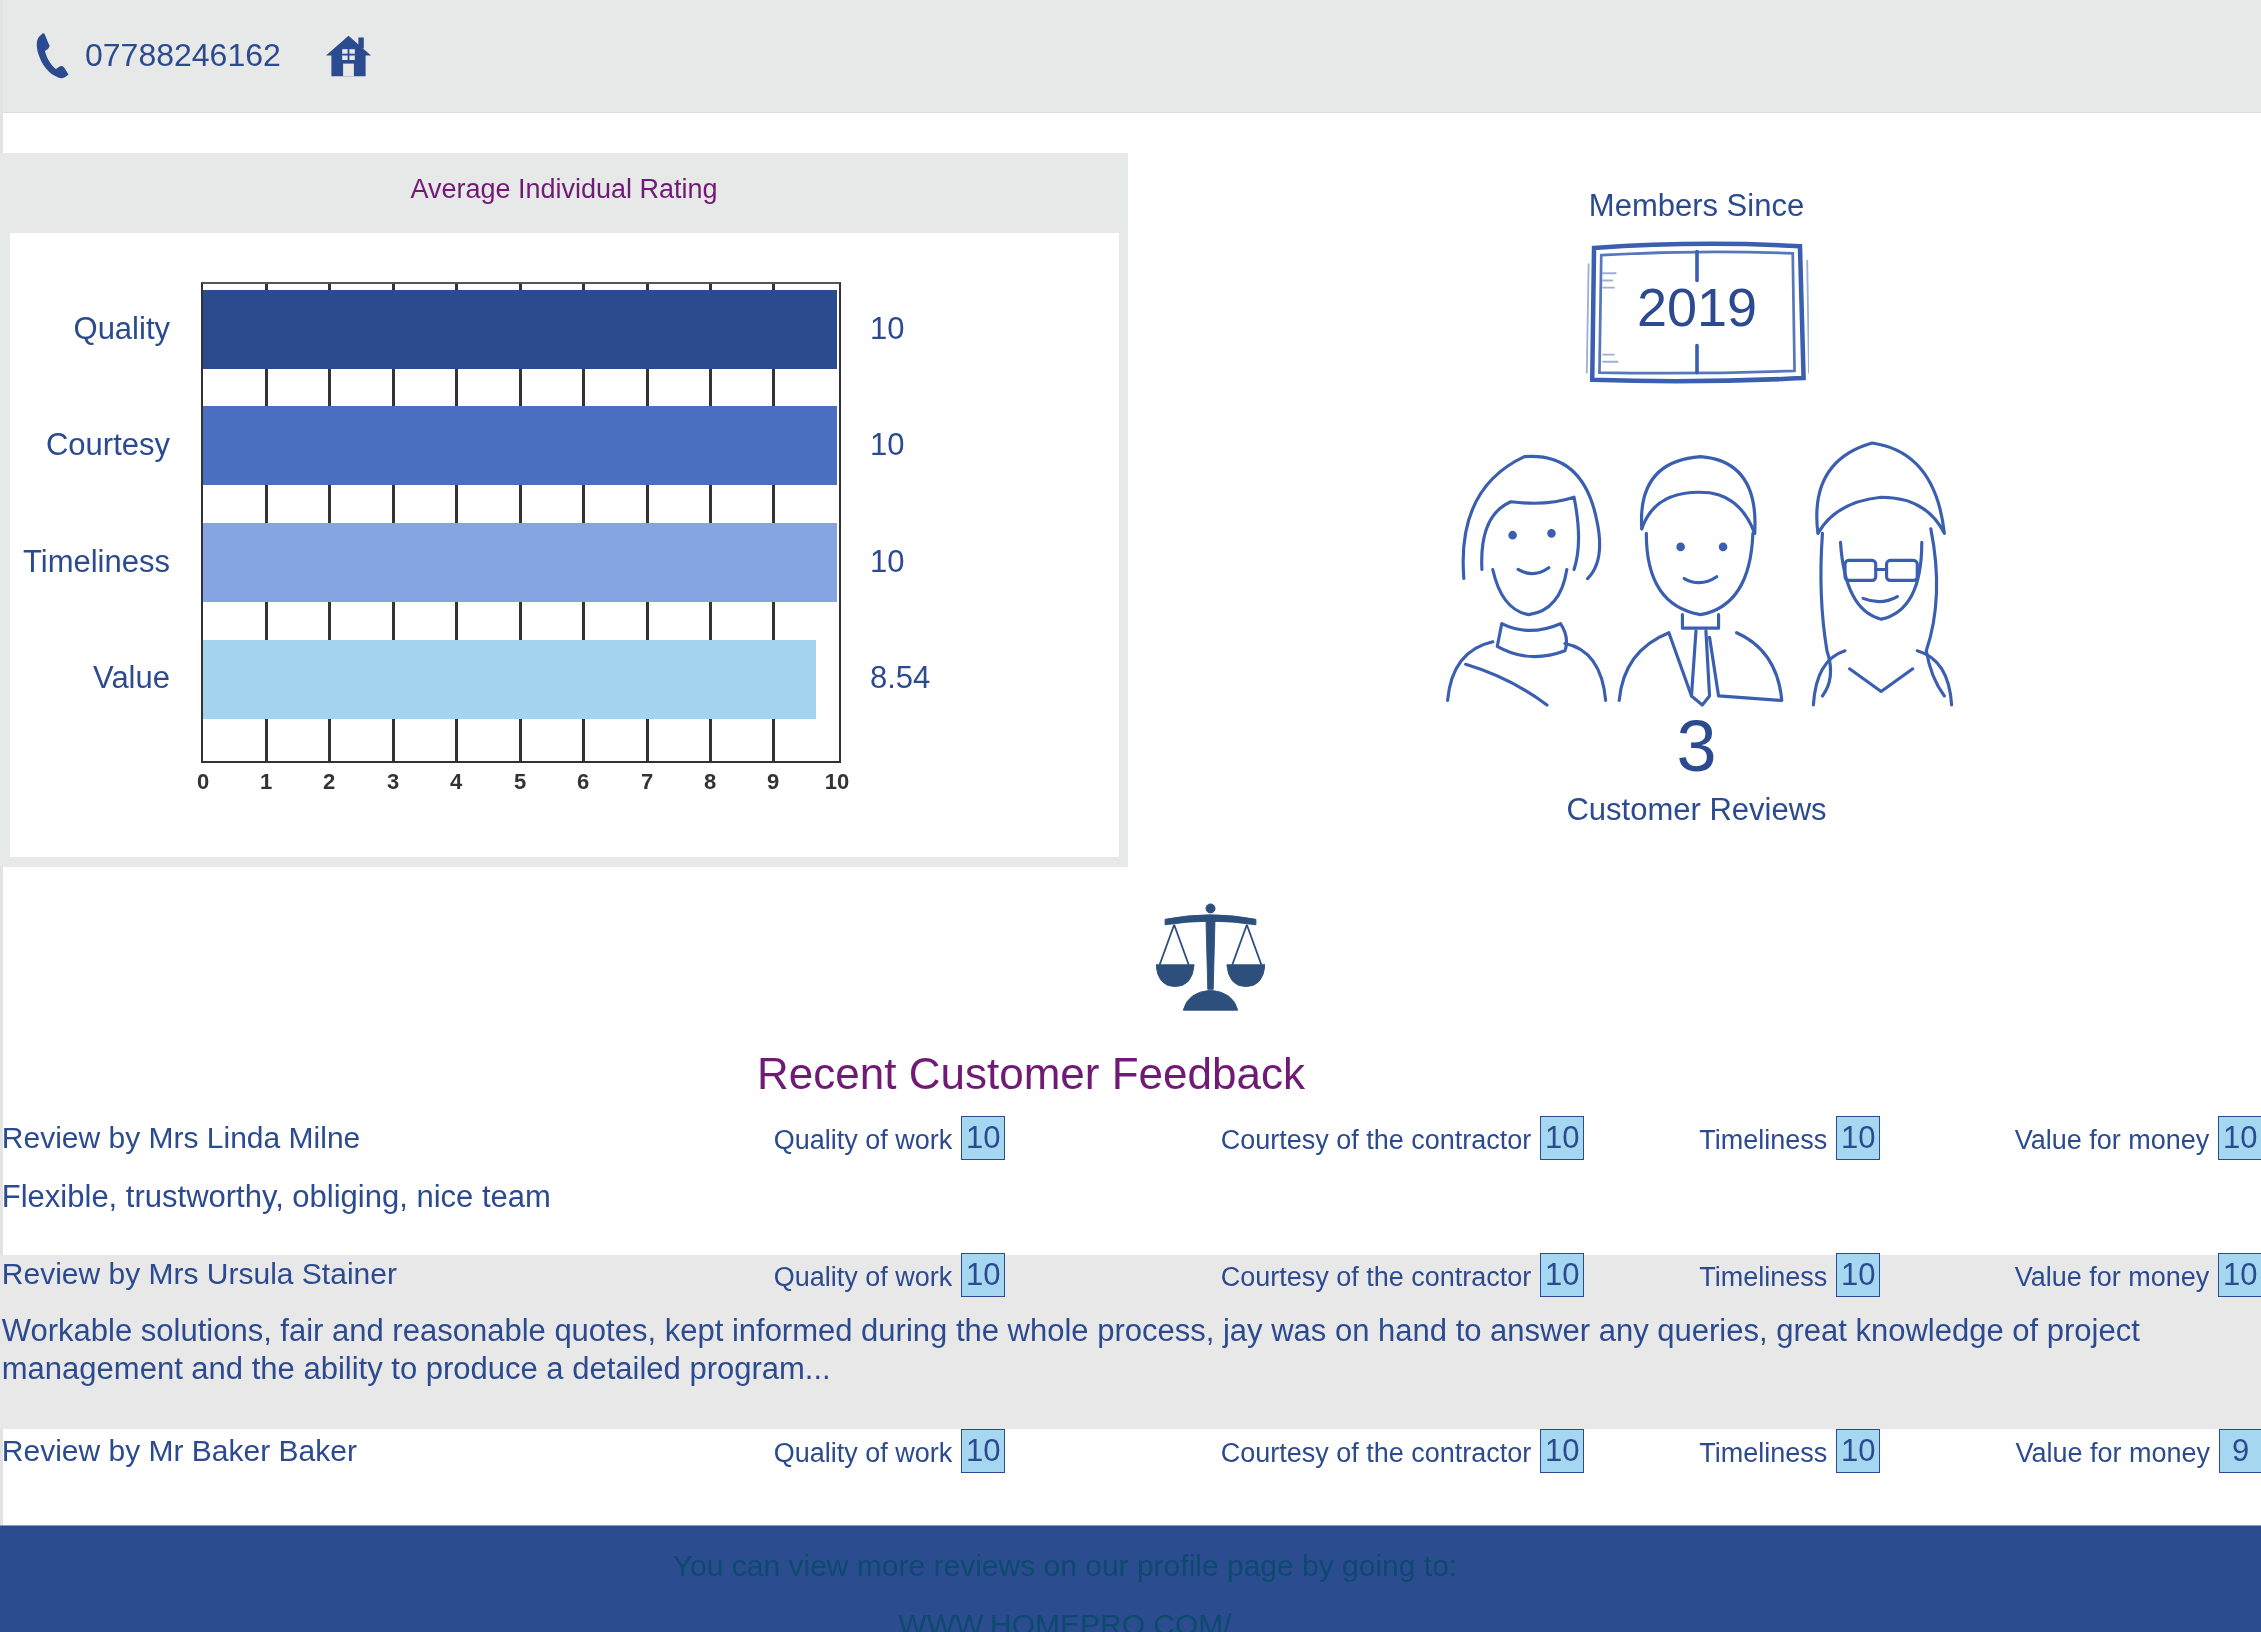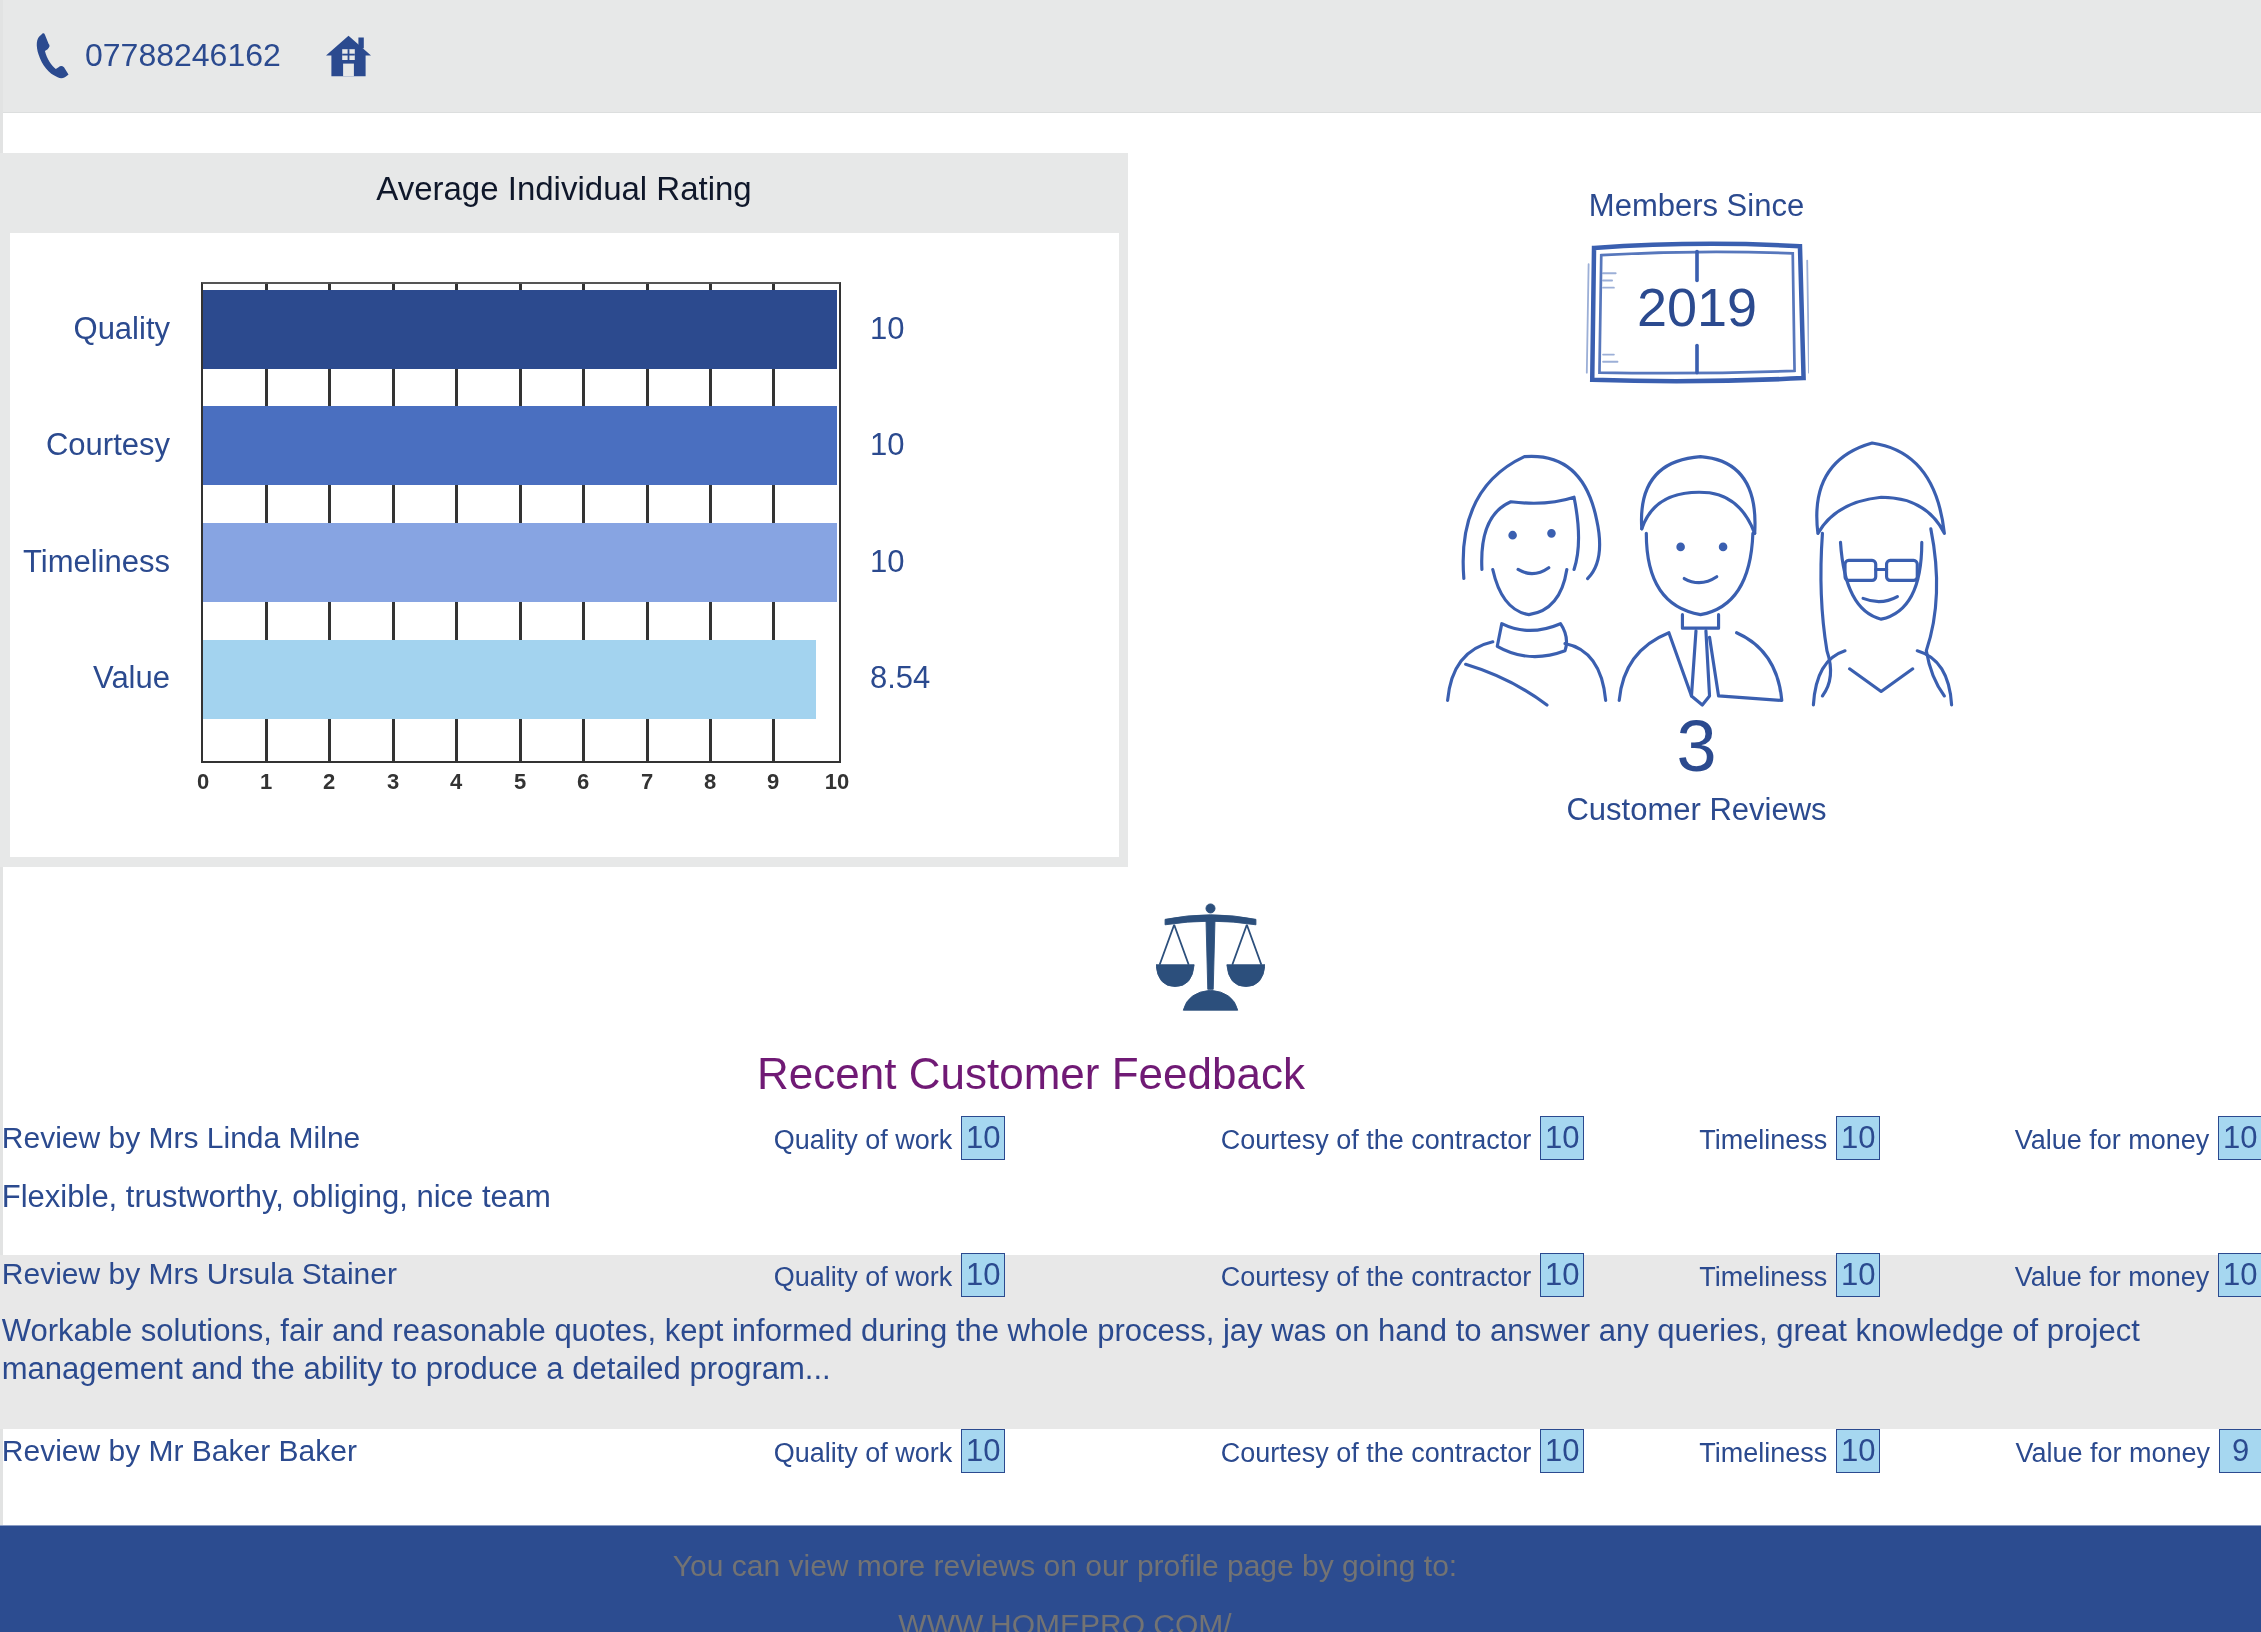--- a/index.html
+++ b/index.html
@@ -8,21 +8,21 @@
   .abs { position: absolute; }
 
   
   .header { left: 0; top: 0; width: 2262px; height: 113px; background: #e7e8e8; border-bottom: 0.9px solid #dcdede; }
   .left-edge { left: 0; top: 0; width: 2.7px; height: 1525px; background: #e2e3e3; }
   .hdr-item { top: 33px; height: 45px; display: flex; align-items: center; font-size: 32px; color: #2b4a8f; white-space: nowrap; }
   .hdr-item svg { margin-right: 11px; }
 
   
   .panel { left: 0; top: 153px; width: 1128px; height: 714px; background: #e7e8e8; }
-  .panel-title { left: 0; top: 153px; width: 1128px; height: 72px; display: flex; align-items: center; justify-content: center; font-size: 33px; color: #0f172a; }
+  .panel-title { left: 0; top: 153px; width: 1128px; height: 72px; display: flex; align-items: center; justify-content: center; font-size: 27px; color: #701a75; }
   .panel-inner { left: 10px; top: 233px; width: 1109px; height: 624px; background: #ffffff; }
 
   .plot { left: 201px; top: 282px; width: 640px; height: 481px; border-left: 2.7px solid #333; border-right: 2.7px solid #333; border-top: 2.7px solid #555; border-bottom: 2.7px solid #333; }
   .gridline { top: 0; width: 2.7px; height: 100%; background: #333; }
   .bar { left: 0; height: 79px; }
   .bar-label { width: 181px; text-align: right; font-size: 31px; color: #2b4a8f; }
   .bar-value { font-size: 31px; color: #2b4a8f; }
   .tick { top: 769px; width: 36px; margin-left: -18px; text-align: center; font-size: 22px; font-weight: bold; color: #333; font-family: "Liberation Sans Narrow", "Liberation Sans", sans-serif; }
 
   
@@ -50,21 +50,21 @@
   .feedback-title { left: 0; top: 1049px; width: 2062px; text-align: center; font-size: 44px; color: #701a75; }
   .review { left: 0; width: 2262px; }
   .review.alt { background: #e8e8e8; }
   .rv-name { left: 1.8px; font-size: 30px; color: #2b4a8f; white-space: nowrap; }
   .rv-score { display: flex; align-items: center; font-size: 27px; color: #2b4a8f; white-space: nowrap; }
   .score-box { display: inline-block; height: 44px; min-width: 43px; padding: 0 3.6px; margin-left: 9px; background: #a6d7f0; border: 1.8px solid #2b4a8f; font-size: 31px; line-height: 41px; text-align: center; color: #2b4a8f; }
   .rv-comment { left: 1.8px; width: 2207px; font-size: 31px; line-height: 38px; color: #2b4a8f; }
 
   
   .footer { left: 0; top: 1525px; width: 2262px; height: 108px; background: #2c4c90; border-top: 1.8px solid #8a9cc4; }
-  .footer-line { left: 0; width: 2130px; text-align: center; color: #737373; font-size: 30px; }
+  .footer-line { left: 0; width: 2130px; text-align: center; color: #0c4a6e; font-size: 30px; }
 </style>
 </head>
 <body>
 
 <div class="abs header"></div>
 <div class="abs left-edge"></div>
 
 <div class="abs hdr-item" style="left:34px;">
   <svg width="40" height="49" viewBox="0 0 44 54">
     <path d="M8 4 C2 8 2 16 5 26 C9 38 16 47 26 51 C30 53 34 52 38 48 L33 40 C31 38 29 38 27 40 L24 42 C19 38 14 30 12 22 L15 20 C17 18 18 16 16 14 L12 4 C11 2 10 2 8 4 Z" fill="#2b4a8f"></path>

